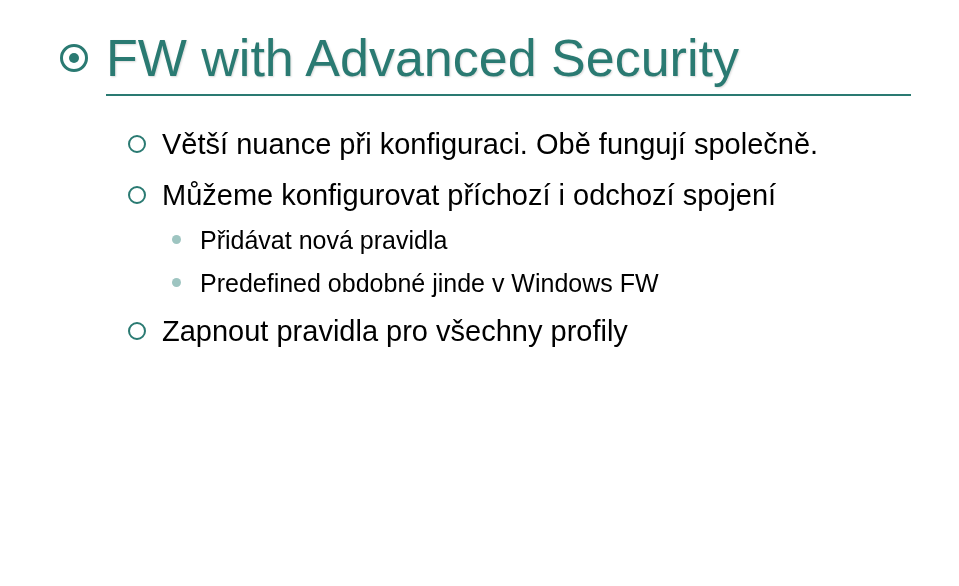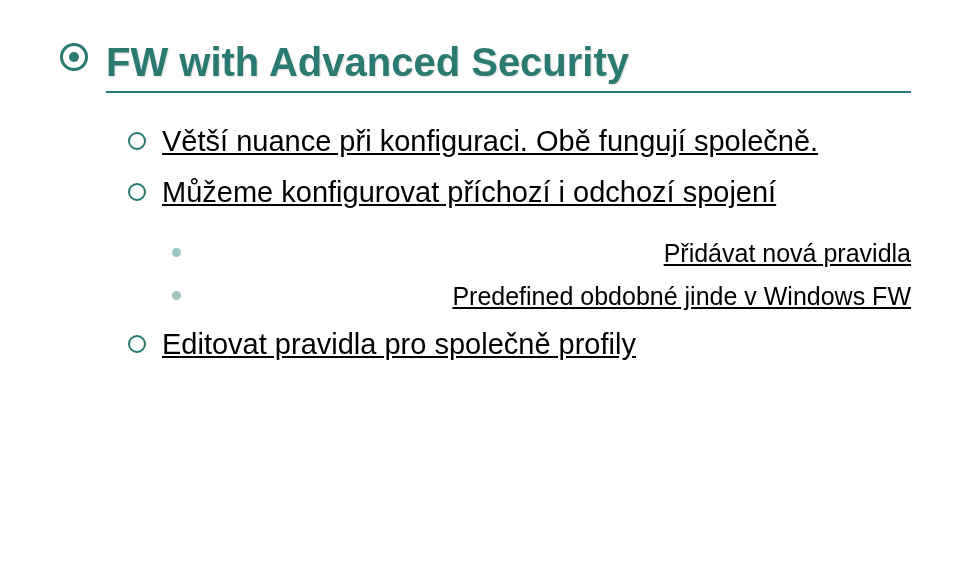--- a/index.html
+++ b/index.html
@@ -35,61 +35,58 @@
       position: absolute;
       width: 10px;
       height: 10px;
       background: #2a7a72;
       border-radius: 50%;
       top: 50%;
       left: 50%;
       transform: translate(-50%, -50%);
     }
     .title {
-      font-size: 40px;
-      font-weight: bold;
+      font-size: 52px;
+      font-weight: normal;
       color: #2a7a72;
       text-shadow: 1px 1px 2px rgba(0,0,0,0.15);
-      margin-top: 12px;
     }
     .underline {
       height: 2px;
       background: #2a7a72;
       margin-left: 46px;
       margin-bottom: 30px;
     }
     .bullet-list {
       list-style: none;
       padding-left: 68px;
     }
     .bullet-list > li {
       position: relative;
       font-size: 29px;
       color: #000000;
       line-height: 1.28;
       margin-bottom: 14px;
       padding-left: 34px;
-      text-decoration: underline;
     }
     .bullet-list > li::before {
       content: '';
       position: absolute;
       left: 0;
       top: 9px;
       width: 14px;
       height: 14px;
       border: 2px solid #2a7a72;
       border-radius: 50%;
       background: #ffffff;
     }
     .sub-list {
       list-style: none;
       padding-left: 10px;
-      margin-top: 26px;
-      text-align: right;
+      margin-top: 10px;
     }
     .sub-list > li {
       position: relative;
       font-size: 25px;
       color: #000000;
       line-height: 1.3;
       margin-bottom: 10px;
       padding-left: 28px;
     }
     .sub-list > li::before {
@@ -121,15 +118,15 @@
     <ul class="sub-list">
       <li>
         <span>Přidávat nová pravidla</span>
       </li>
       <li>
         <span>Predefined obdobné jinde v Windows FW</span>
       </li>
     </ul>
   </li>
   <li>
-    <span>Editovat pravidla pro společně profily</span>
+    <span>Zapnout pravidla pro všechny profily</span>
   </li>
 </ul>
 
 </body></html>

